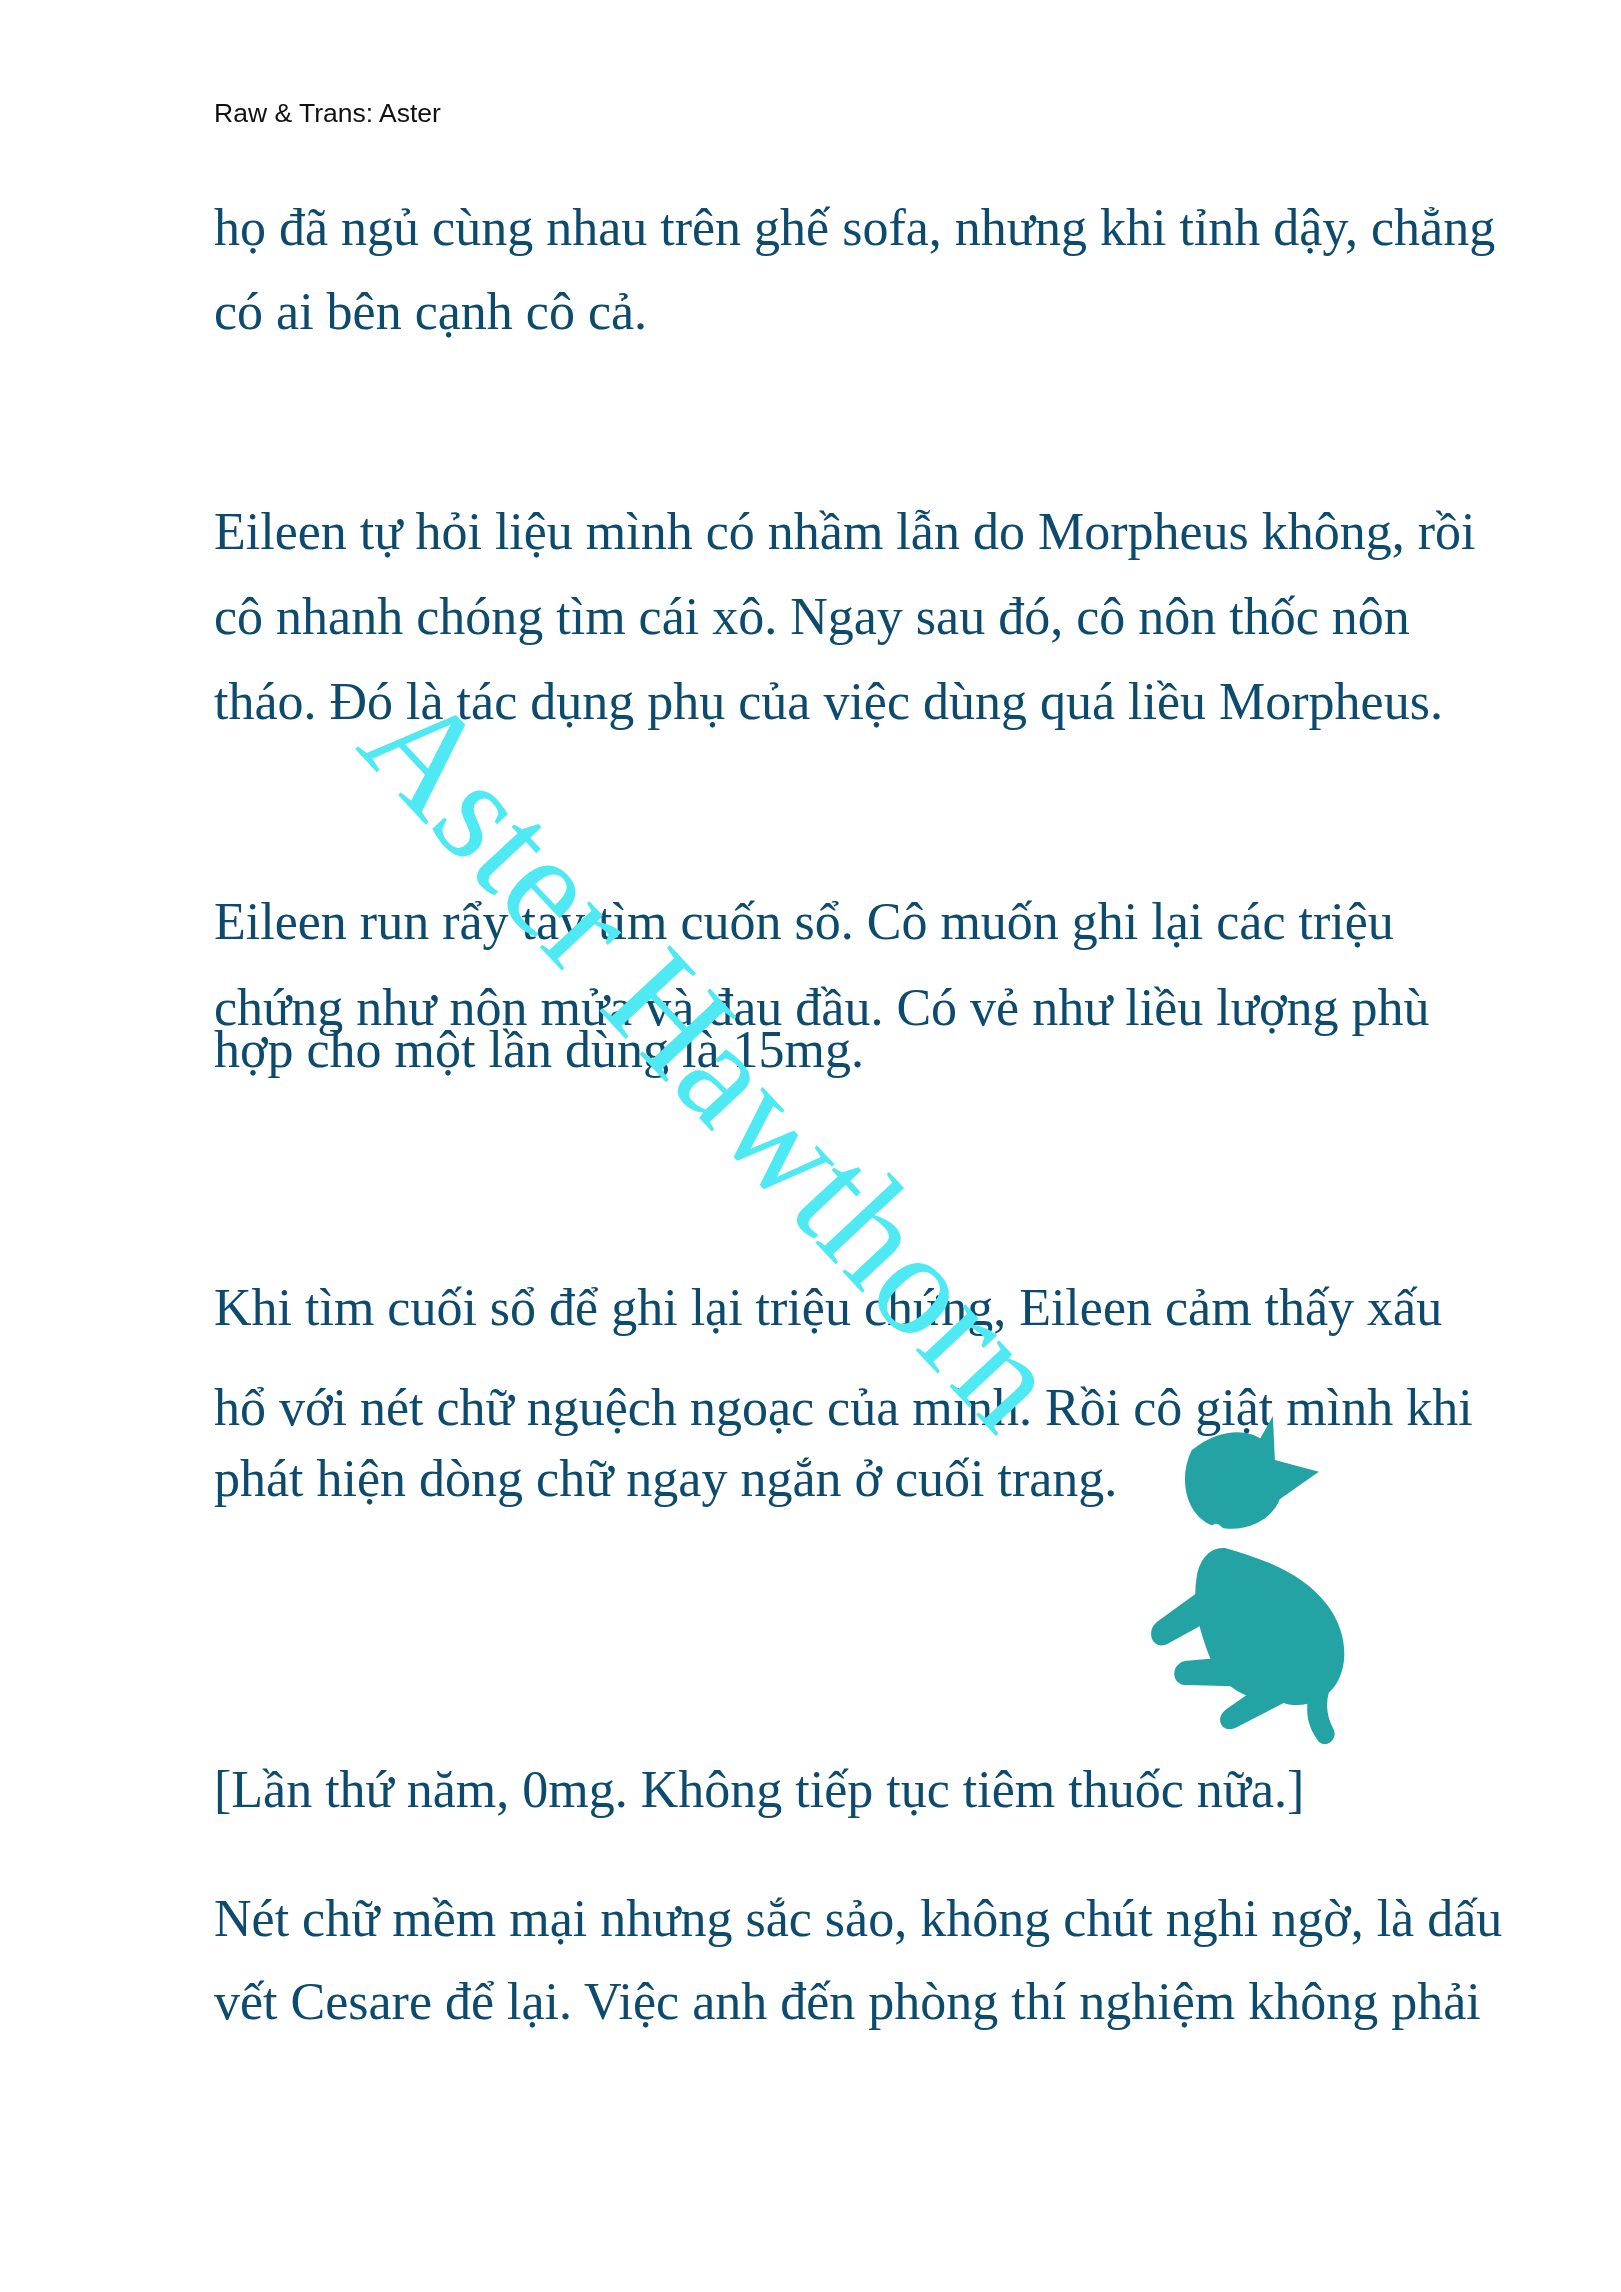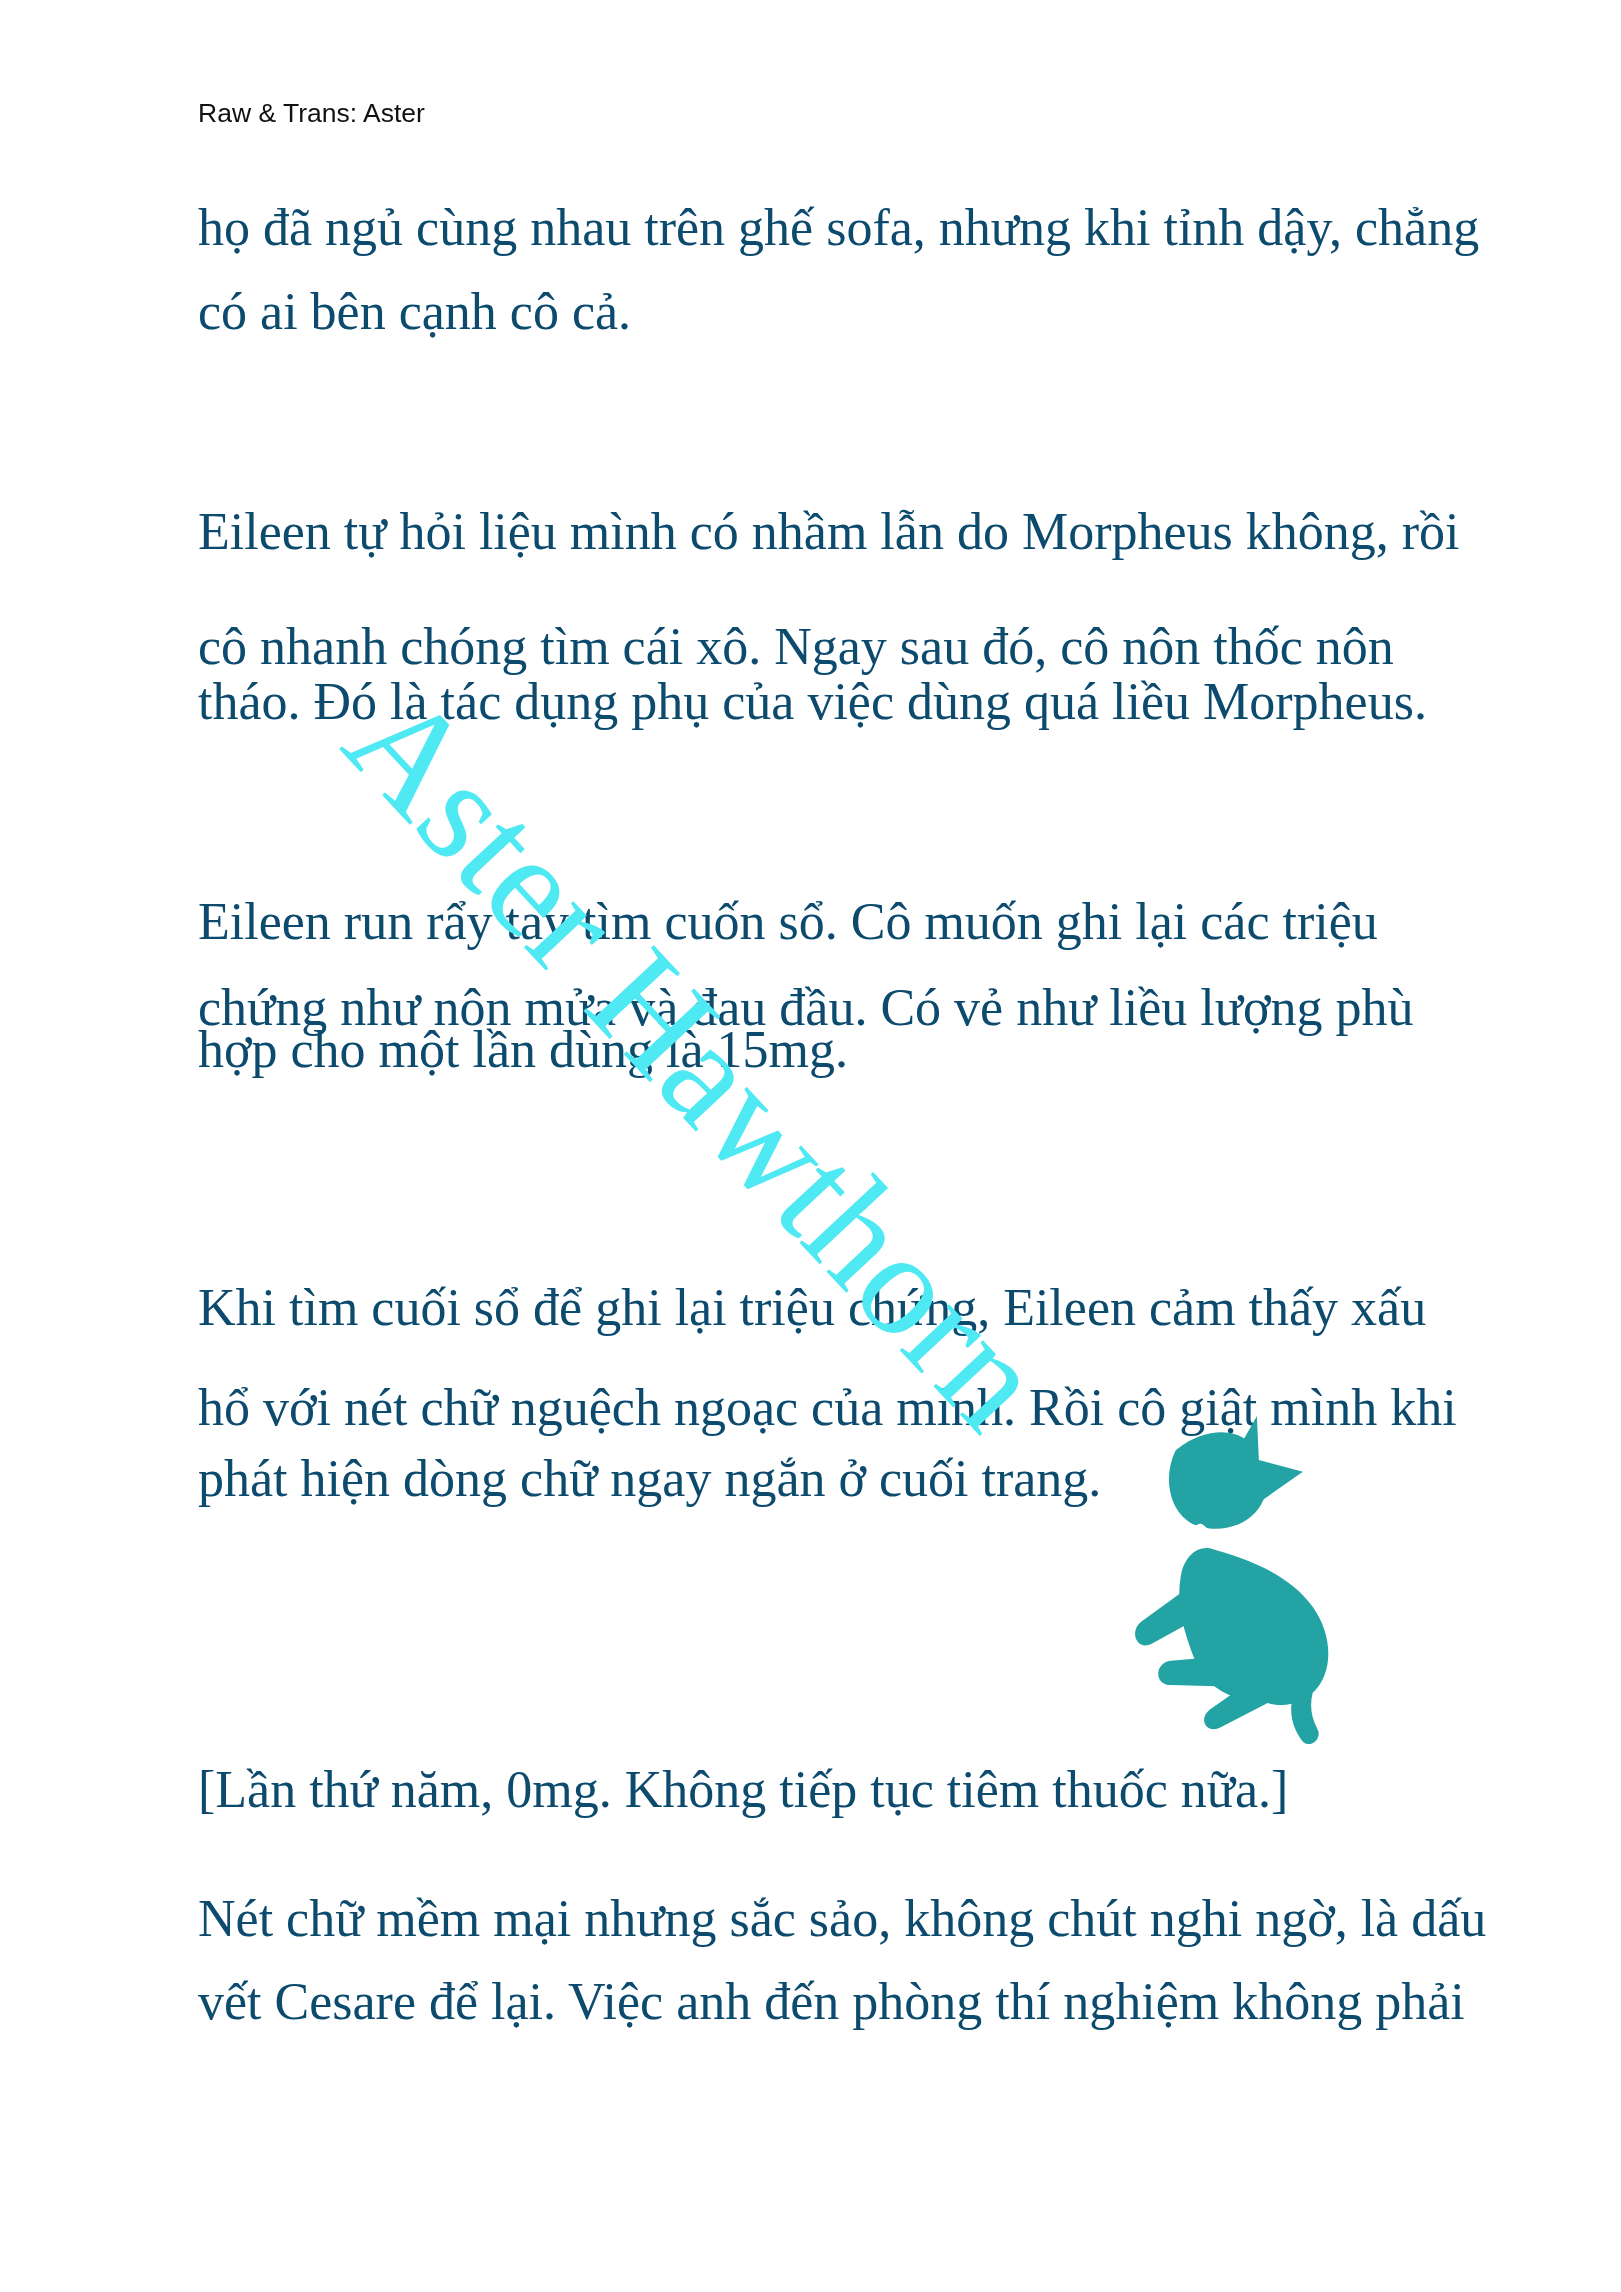--- a/index.html
+++ b/index.html
@@ -1,17 +1,17 @@
 <!DOCTYPE html>
 <html><head>
 <meta charset="utf-8">
 <style>
   html, body { margin: 0; padding: 0; background: #ffffff; }
   body { width: 1621px; height: 2293px; position: relative; overflow: hidden; }
-  .page { position: absolute; inset: 0; background: #ffffff; }
+  .page { position: absolute; inset: 0; background: #ffffff; margin-left: 16px; }
   .header {
     position: absolute; left: 198px; top: 98px;
     font-family: "Liberation Sans", sans-serif; font-size: 26.5px; color: #111;
     white-space: nowrap;
   }
   .line {
     position: absolute; left: 198px;
     font-family: "Liberation Serif", serif; font-size: 52px; color: #0c4a6e;
     white-space: nowrap; line-height: 1; transform: translateY(-50%);
   }
@@ -29,21 +29,21 @@
 <div class="page">
   <div class="header">Raw &amp; Trans: Aster</div>
 
   <div>
     <div class="line" style="top:228px">họ đã ngủ cùng nhau trên ghế sofa, nhưng khi tỉnh dậy, chẳng</div>
     <div class="line" style="top:312px">có ai bên cạnh cô cả.</div>
   </div>
 
   <div>
     <div class="line" style="top:532px">Eileen tự hỏi liệu mình có nhầm lẫn do Morpheus không, rồi</div>
-    <div class="line" style="top:647px">cô nhanh chóng tìm cái xô. Ngay sau đó, cô nôn thốc nôn</div>
+    <div class="line" style="top:617px">cô nhanh chóng tìm cái xô. Ngay sau đó, cô nôn thốc nôn</div>
     <div class="line" style="top:702px">tháo. Đó là tác dụng phụ của việc dùng quá liều Morpheus.</div>
   </div>
 
   <div>
     <div class="line" style="top:922px">Eileen run rẩy tay tìm cuốn sổ. Cô muốn ghi lại các triệu</div>
     <div class="line" style="top:1008px">chứng như nôn mửa và đau đầu. Có vẻ như liều lượng phù</div>
     <div class="line" style="top:1050px">hợp cho một lần dùng là 15mg.</div>
   </div>
 
   <div>

